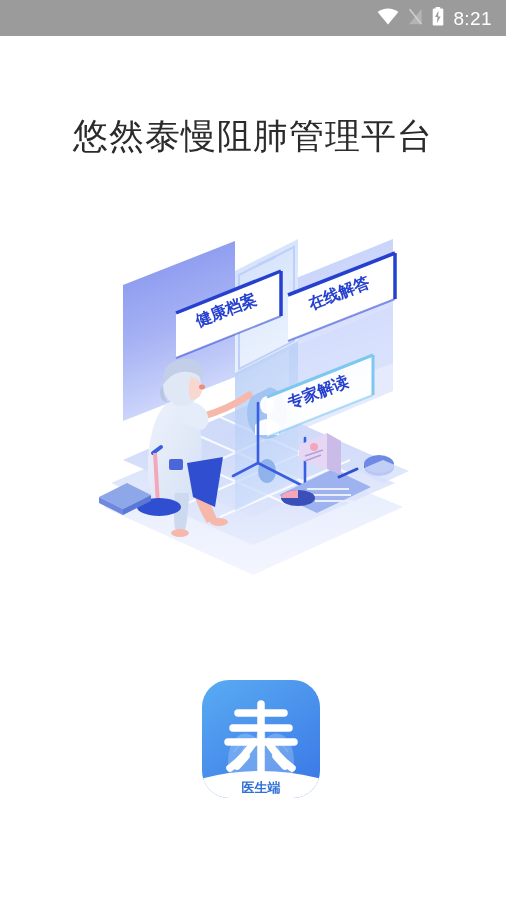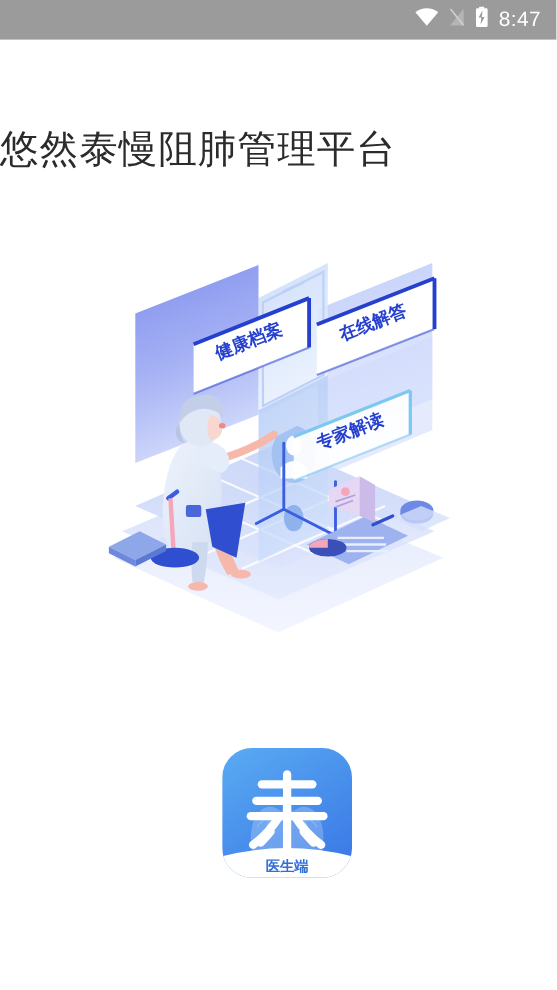--- a/index.html
+++ b/index.html
@@ -24,21 +24,21 @@
   .sb-clock{
     color:#ffffff;font-size:19px;line-height:19px;
     letter-spacing:.4px;margin-left:9px;
     font-family:"Liberation Sans",sans-serif;
   }
   .ic{display:block;}
 
   
   .title{
     position:absolute;top:114px;left:0;width:506px;
-    text-align:left;
+    text-align:center;
     font-size:35px;line-height:44px;
     color:#2b2b2b;
     letter-spacing:1px;
     font-family:"DejaVu Sans","Liberation Sans",sans-serif;
     white-space:nowrap;
   }
 
   
   .illus{
     position:absolute;left:50%;top:195px;
@@ -76,21 +76,21 @@
 
     <span class="ic">
       <svg width="12" height="19" viewBox="0 0 12 19" aria-hidden="true">
         <rect x="3.6" y="0" width="4.6" height="1.9" rx="0.5" fill="#ffffff"></rect>
         <rect x="0.7" y="1.6" width="10.6" height="17" rx="1.3" fill="#ffffff"></rect>
         <path d="M6.6 3.6 L3.1 9.9 L5.5 9.9 L4.9 16.2 L8.6 9.4 L6.1 9.4 Z" fill="#9b9b9b"></path>
       </svg>
     </span>
   </div>
 
-  <span class="sb-clock">8:47</span>
+  <span class="sb-clock">8:21</span>
 </div>
 
 <div class="title">悠然泰慢阻肺管理平台</div>
 
 <div class="illus">
   <svg viewBox="0 0 340 440" xmlns="http://www.w3.org/2000/svg" aria-hidden="true">
     <defs>
       <linearGradient id="gPanelL" x1="0" y1="0" x2="0.25" y2="1">
         <stop offset="0%" stop-color="#8190ee"></stop>
         <stop offset="55%" stop-color="#a6b2f4"></stop>

